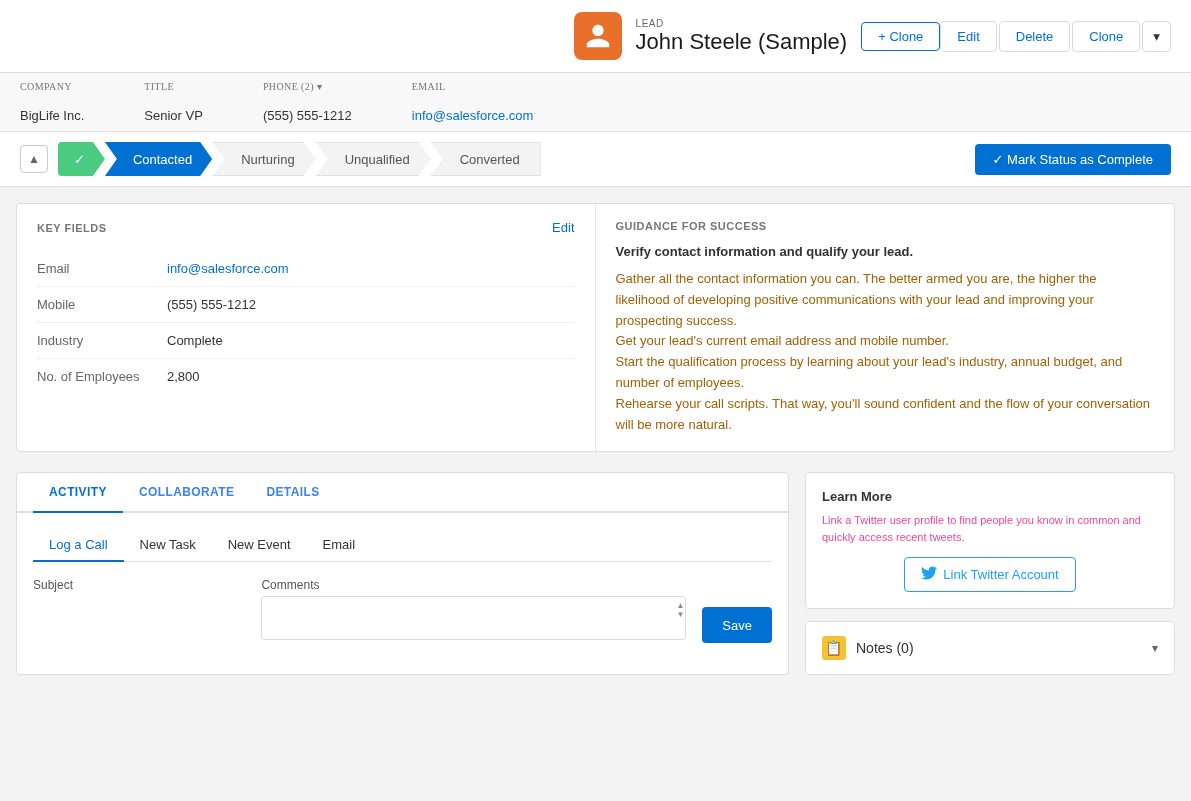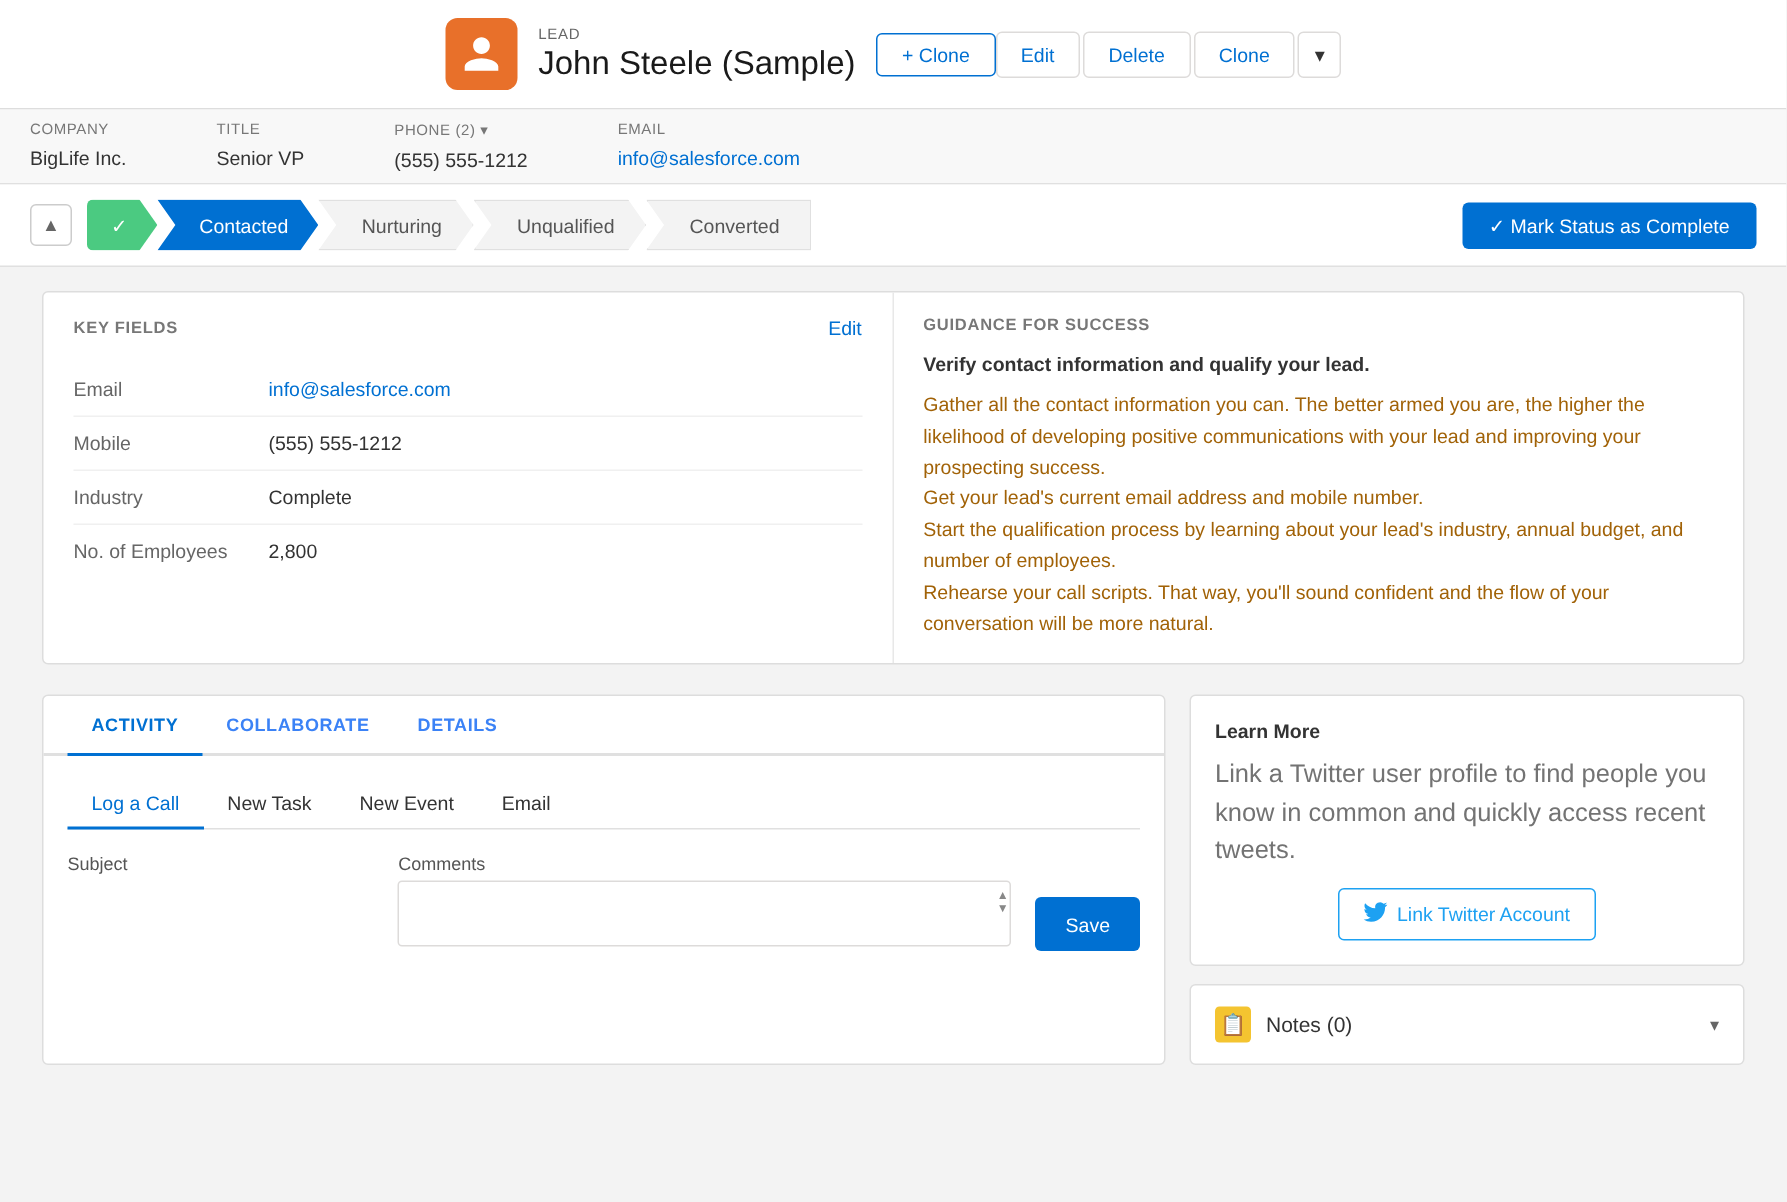--- a/index.html
+++ b/index.html
@@ -1,52 +1,52 @@
 <!DOCTYPE html>
 <html><head>
   <meta charset="utf-8">
   <style>
     * { box-sizing: border-box; margin: 0; padding: 0; }
     body { font-family: 'Segoe UI', Arial, sans-serif; background: #f3f3f3; font-size: 13px; color: #333; }
 
     
-    .header { background: #fff; padding: 12px 20px; display: flex; align-items: center; justify-content: center; border-bottom: 1px solid #ddd; }
+    .header { background: #fff; padding: 12px 20px; display: flex; align-items: center; justify-content: flex-end; border-bottom: 1px solid #ddd; }
     .header-left { display: flex; align-items: center; gap: 14px; }
     .lead-icon { background: #e8702a; border-radius: 8px; width: 48px; height: 48px; display: flex; align-items: center; justify-content: center; }
     .lead-icon svg { width: 28px; height: 28px; fill: #fff; }
     .lead-info { }
     .lead-label { font-size: 10px; color: #666; text-transform: uppercase; letter-spacing: 0.5px; }
     .lead-name { font-size: 22px; font-weight: 400; color: #1a1a1a; }
     .follow-btn { border: 1px solid #0070d2; color: #0070d2; background: #fff; padding: 6px 16px; border-radius: 4px; cursor: pointer; font-size: 13px; display: flex; align-items: center; gap: 4px; }
     .header-right { display: flex; gap: 2px; }
     .header-btn { border: 1px solid #dddbda; color: #0070d2; background: #fff; padding: 7px 16px; border-radius: 4px; cursor: pointer; font-size: 13px; }
     .dropdown-btn { border: 1px solid #dddbda; color: #333; background: #fff; padding: 7px 10px; border-radius: 4px; cursor: pointer; }
 
     
     .subheader { background: #f8f8f8; padding: 8px 20px; display: flex; gap: 60px; border-bottom: 1px solid #e0e0e0; }
     .sub-field { }
-    .sub-label { font-size: 10px; color: #777; text-transform: uppercase; letter-spacing: 0.4px; margin-bottom: 6px; }
+    .sub-label { font-size: 10px; color: #777; text-transform: uppercase; letter-spacing: 0.4px; margin-bottom: 16px; font-family: Liberation Serif, serif; }
     .sub-value { font-size: 13px; color: #333; }
     .sub-value a { color: #0070d2; text-decoration: none; }
     .phone-val { display: flex; align-items: center; gap: 4px; }
 
     
     .status-bar { background: #fff; padding: 10px 20px; display: flex; align-items: center; gap: 0; border-bottom: 1px solid #e0e0e0; }
     .status-toggle { border: 1px solid #ccc; border-radius: 4px; width: 28px; height: 28px; display: flex; align-items: center; justify-content: center; cursor: pointer; margin-right: 10px; background: #fff; color: #666; font-size: 12px; }
     .pipeline { display: flex; align-items: center; flex: 1; }
     .step { display: flex; align-items: center; height: 34px; position: relative; }
     .step-label { padding: 0 20px 0 28px; height: 34px; display: flex; align-items: center; font-size: 13px; clip-path: polygon(0 0, calc(100% - 12px) 0, 100% 50%, calc(100% - 12px) 100%, 0 100%, 12px 50%); }
     .step-first .step-label { clip-path: polygon(0 0, calc(100% - 12px) 0, 100% 50%, calc(100% - 12px) 100%, 0 100%); border-radius: 4px 0 0 4px; padding-left: 16px; }
     .step-completed .step-label { background: #4bca81; color: #fff; }
     .step-active .step-label { background: #0070d2; color: #fff; font-weight: 500; }
     .step-inactive .step-label { background: #f3f3f3; color: #555; border: 1px solid #e0e0e0; }
     .mark-complete-btn { background: #0070d2; color: #fff; border: none; padding: 8px 18px; border-radius: 4px; cursor: pointer; font-size: 13px; white-space: nowrap; display: flex; align-items: center; gap: 6px; margin-left: auto; }
 
     
-    .main { padding: 16px 28px; }
+    .main { padding: 16px 16px; }
     .content-grid { display: grid; grid-template-columns: 1fr 1fr; gap: 0; background: #fff; border: 1px solid #ddd; border-radius: 4px; margin-bottom: 20px; }
     .key-fields { padding: 16px 20px; border-right: 1px solid #e8e8e8; }
     .key-fields-header { display: flex; justify-content: space-between; align-items: center; margin-bottom: 16px; }
     .section-title { font-size: 11px; color: #777; text-transform: uppercase; letter-spacing: 0.5px; font-weight: 600; }
     .edit-link { color: #0070d2; text-decoration: none; font-size: 13px; cursor: pointer; }
     .field-row { display: flex; align-items: flex-start; padding: 10px 0; border-bottom: 1px solid #f0f0f0; }
     .field-row:last-child { border-bottom: none; }
     .field-label { width: 130px; color: #666; font-size: 13px; flex-shrink: 0; }
     .field-value { color: #333; font-size: 13px; }
     .field-value a { color: #0070d2; text-decoration: none; }
@@ -75,21 +75,21 @@
     .textarea-wrap { position: relative; flex: 2; }
     .form-textarea { width: 100%; border: 1px solid #dddbda; border-radius: 3px; padding: 7px 10px; font-size: 13px; resize: none; height: 44px; outline: none; padding-right: 20px; }
     .textarea-arrows { position: absolute; right: 2px; top: 0; bottom: 0; display: flex; flex-direction: column; justify-content: center; gap: 1px; }
     .textarea-arrow { font-size: 8px; color: #888; cursor: pointer; line-height: 1; }
     .save-btn { background: #0070d2; color: #fff; border: none; padding: 8px 20px; border-radius: 4px; cursor: pointer; font-size: 13px; align-self: flex-end; height: 36px; }
 
     
     .right-panels { display: flex; flex-direction: column; gap: 12px; }
     .panel { background: #fff; border: 1px solid #ddd; border-radius: 4px; padding: 16px; }
     .learn-more-title { font-size: 13px; font-weight: 600; color: #333; margin-bottom: 8px; }
-    .learn-more-text { font-size: 17px; color: #737373; line-height: 1.5; margin-bottom: 12px; }
+    .learn-more-text { font-size: 11px; color: #ec4899; line-height: 1.5; margin-bottom: 12px; }
     .twitter-btn { border: 1px solid #1da1f2; color: #1da1f2; background: #fff; padding: 7px 16px; border-radius: 4px; cursor: pointer; font-size: 13px; display: flex; align-items: center; gap: 6px; margin: 0 auto; }
     .notes-panel { display: flex; align-items: center; justify-content: space-between; padding: 14px 16px; }
     .notes-left { display: flex; align-items: center; gap: 10px; }
     .notes-icon { width: 24px; height: 24px; background: #f4c430; border-radius: 3px; display: flex; align-items: center; justify-content: center; font-size: 14px; }
     .notes-title { font-size: 14px; font-weight: 500; color: #333; }
     .notes-chevron { color: #666; cursor: pointer; font-size: 12px; }
   </style>
 </head>
 <body>
 

